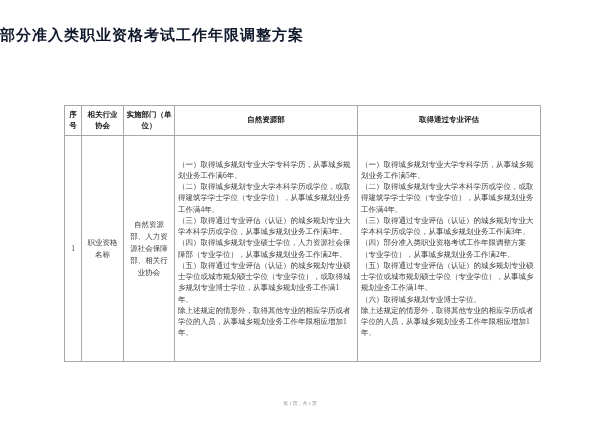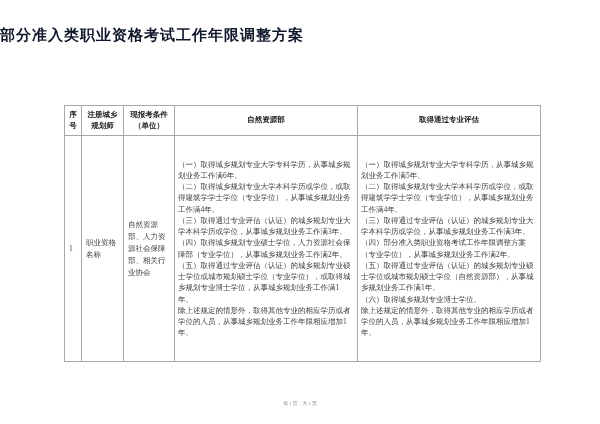--- a/index.html
+++ b/index.html
@@ -45,20 +45,21 @@
     color: #1a1a1a;
     text-align: center;
     vertical-align: middle;
     padding: 1px 2px;
     line-height: 1.4;
     height: 27px;
   }
   td.c {
     font-size: 7.5px;
     color: #3d3d3d;
+    text-align: center;
     vertical-align: middle;
     padding: 0 4px;
     line-height: 1.6;
   }
   td.cond {
     font-size: 7.5px;
     color: #3d3d3d;
     text-align: left;
     vertical-align: middle;
     padding: 2px 3px;
@@ -90,22 +91,22 @@
     <colgroup>
       <col style="width:17px">
       <col style="width:42px">
       <col style="width:51px">
       <col style="width:183px">
       <col style="width:183px">
     </colgroup>
     <thead>
       <tr>
         <th>序号</th>
-        <th>注册城乡规划师</th>
-        <th>现报考条件（单位）</th>
+        <th>相关行业协会</th>
+        <th>实施部门（单位）</th>
         <th>自然资源部</th>
         <th>取得通过专业评估</th>
       </tr>
     </thead>
     <tbody>
       <tr>
         <td class="c">1</td>
         <td class="c">职业资格名称</td>
         <td class="c">自然资源部、人力资源社会保障部、相关行业协会</td>
         <td class="cond">
@@ -116,21 +117,21 @@
             <p>（四）取得城乡规划专业硕士学位，人力资源社会保障部（专业学位），从事城乡规划业务工作满2年。</p>
             <p>（五）取得通过专业评估（认证）的城乡规划专业硕士学位或城市规划硕士学位（专业学位），或取得城乡规划专业博士学位，从事城乡规划业务工作满1年。</p>
             <p>除上述规定的情形外，取得其他专业的相应学历或者学位的人员，从事城乡规划业务工作年限相应增加1年。</p>
           </td>
         <td class="cond">
 
         <p>（一）取得城乡规划专业大学专科学历，从事城乡规划业务工作满5年。</p>
             <p>（二）取得城乡规划专业大学本科学历或学位，或取得建筑学学士学位（专业学位），从事城乡规划业务工作满4年。</p>
             <p>（三）取得通过专业评估（认证）的城乡规划专业大学本科学历或学位，从事城乡规划业务工作满3年。</p>
             <p>（四）部分准入类职业资格考试工作年限调整方案（专业学位），从事城乡规划业务工作满2年。</p>
-            <p>（五）取得通过专业评估（认证）的城乡规划专业硕士学位或城市规划硕士学位（自然资源部），从事城乡规划业务工作满1年。</p>
+            <p>（五）取得通过专业评估（认证）的城乡规划专业硕士学位或城市规划硕士学位（专业学位），从事城乡规划业务工作满1年。</p>
             <p>（六）取得城乡规划专业博士学位。</p>
             <p>除上述规定的情形外，取得其他专业的相应学历或者学位的人员，从事城乡规划业务工作年限相应增加1年。</p>
           </td>
       </tr>
     </tbody>
   </table>
 
   <div class="footer">第 1 页，共 1 页</div>
 
 </div>

